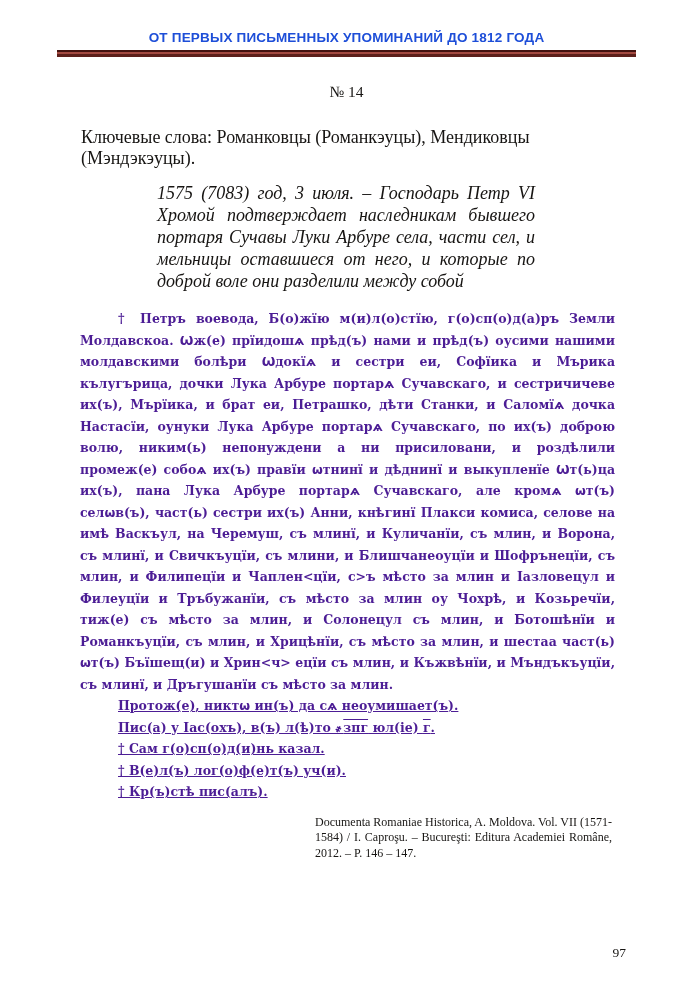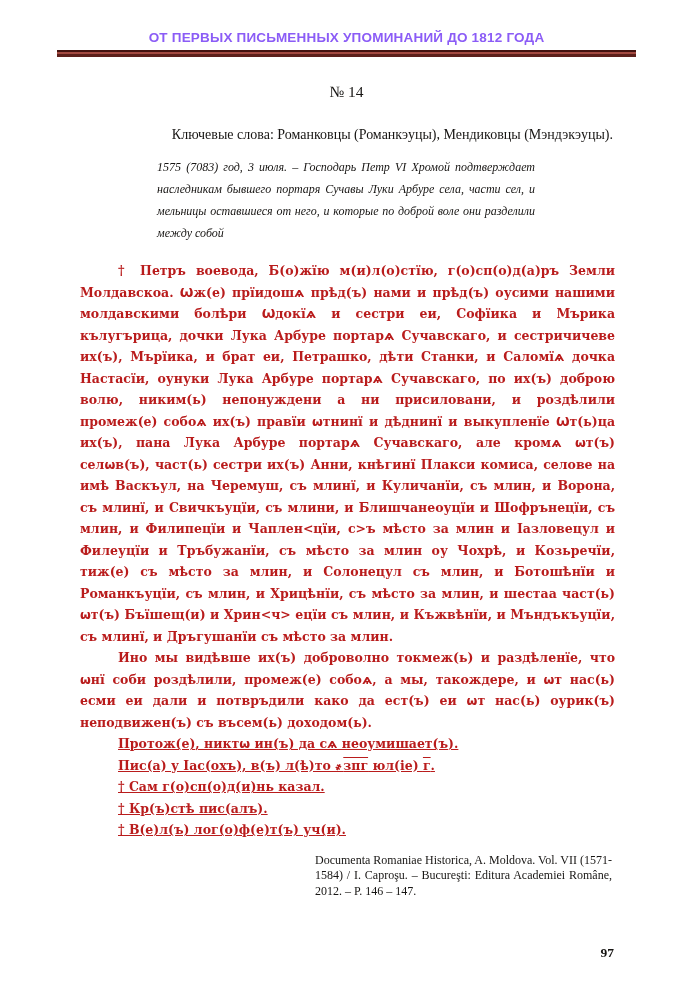--- a/index.html
+++ b/index.html
@@ -14,93 +14,90 @@
     color:#171513;
     overflow:hidden;
   }
   .running-head{
     margin-top:30px;
     text-align:center;
     font-family:"Liberation Sans","DejaVu Sans",sans-serif;
     font-weight:700;
     font-size:13.5px;
     letter-spacing:.2px;
-    color:#8b5cf6;
+    color:#1d4ed8;
   }
   .rule{
     margin:5px 57px 0 57px;
     height:7px;
     background:linear-gradient(to bottom,#43120f 0 2px,#a34a41 2px 4px,#5d1f1a 4px 7px);
   }
   .doc-number{
     margin-top:26px;
     text-align:center;
     font-size:15.5px;
   }
   .keywords{
     margin:26px 80px 0 81px;
-    font-size:14px;
-    text-align:right;
+    font-size:18px;
   }
   .abstract{
     margin:13px 158px 0 157px;
     width:378px;
     font-style:italic;
-    font-size:12px;
+    font-size:18px;
     line-height:22px;
     text-align:justify;
   }
   .charter{
     margin:16px 78px 0 80px;
     font-family:"DejaVu Serif","DejaVu Sans",serif;
     font-weight:700;
     font-size:12.5px;
     line-height:21.5px;
     text-align:justify;
-    color:#b91c1c;
+    color:#4c1d95;
   }
   .charter p{margin:0;text-indent:38px;}
   .charter p.short{text-align:left;text-decoration:underline;}
   .ovl{text-decoration:overline;}
   .citation{
     margin:12px 81px 0 315px;
     font-size:12px;
     line-height:15.5px;
     text-align:justify;
     font-family:Liberation Serif, serif;
   }
   .page-num{
     position:absolute;
-    right:79px;
+    right:67px;
     bottom:24px;
     font-size:13.5px;
-    font-weight:bold;
   }
 </style>
 </head>
 <body>
 
 <div class="page">
 
   <div class="running-head">ОТ ПЕРВЫХ ПИСЬМЕННЫХ УПОМИНАНИЙ ДО 1812 ГОДА</div>
   <div class="rule"></div>
 
   <div class="doc-number">№ 14</div>
 
   <p class="keywords">Ключевые слова: Романковцы (Романкэуцы), Мендиковцы (Мэндэкэуцы).</p>
 
   <p class="abstract">1575 (7083) год, 3 июля. – Господарь Петр VI Хромой подтверждает наследникам бывшего портаря Сучавы Луки Арбуре села, части сел, и мельницы оставшиеся от него, и которые по доброй воле они разделили между собой</p>
 
   <div class="charter">
     <p>† Петръ воевода, Б(о)жїю м(и)л(о)стїю, г(о)сп(о)д(а)ръ Земли Молдавскоа. Ѡж(е) прїидошѧ прѣд(ъ) нами и прѣд(ъ) оусими нашими молдавскими болѣри Ѡдокїѧ и сестри еи, Софїика и Мърика кълугърица, дочки Лука Арбуре портарѧ Сучавскаго, и сестричичеве их(ъ), Мърїика, и брат еи, Петрашко, дѣти Станки, и Саломїѧ дочка Настасїи, оунуки Лука Арбуре портарѧ Сучавскаго, по их(ъ) доброю волю, никим(ь) непонуждени а ни присиловани, и роздѣлили промеж(е) собоѧ их(ъ) правїи ѡтнинї и дѣднинї и выкупленїе Ѡт(ь)ца их(ъ), пана Лука Арбуре портарѧ Сучавскаго, але кромѧ ѡт(ъ) селѡв(ъ), част(ь) сестри их(ъ) Анни, кнѣгинї Плакси комиса, селове на имѣ Васкъул, на Черемуш, съ млинї, и Куличанїи, съ млин, и Ворона, съ млинї, и Свичкъуцїи, съ млини, и Блишчанеоуцїи и Шофрънецїи, съ млин, и Филипецїи и Чаплен&lt;цїи, с&gt;ъ мѣсто за млин и Іазловецул и Филеуцїи и Тръбужанїи, съ мѣсто за млин оу Чохрѣ, и Козьречїи, тиж(е) съ мѣсто за млин, и Солонецул съ млин, и Ботошѣнїи и Романкъуцїи, съ млин, и Хрицѣнїи, съ мѣсто за млин, и шестаа част(ь) ѡт(ъ) Бъїшещ(и) и Хрин&lt;ч&gt; ецїи съ млин, и Къжвѣнїи, и Мъндъкъуцїи, съ млинї, и Дръгушанїи съ мѣсто за млин.</p>
-    <p>Ино мы видѣвше их(ъ) доброволно токмеж(ь) и раздѣленїе, что ѡнї соби роздѣлили, промеж(е) собоѧ, а мы, такождере, и ѡт нас(ь) есми еи дали и потвръдили како да ест(ъ) еи ѡт нас(ь) оурик(ъ) неподвижен(ъ) съ въсем(ь) доходом(ь).</p>
     <p class="short">Протож(е), никтѡ ин(ъ) да сѧ неоумишает(ъ).</p>
     <p class="short"><span>Пис(а) у Іас(охъ), в(ъ) л(ѣ)то ҂</span><span class="ovl">зпг</span><span> юл(іе) </span><span class="ovl">г</span><span>.</span></p>
     <p class="short">† Сам г(о)сп(о)д(и)нь казал.</p>
+    <p class="short">† В(е)л(ъ) лог(о)ф(е)т(ъ) уч(и).</p>
     <p class="short">† Кр(ъ)стѣ пис(алъ).</p>
-    <p class="short">† В(е)л(ъ) лог(о)ф(е)т(ъ) уч(и).</p>
   </div>
 
   <p class="citation">Documenta Romaniae Historica, A. Moldova. Vol. VII (1571-1584) / I. Caproşu. – Bucureşti: Editura Academiei Române, 2012. – P. 146 – 147.</p>
 
   <div class="page-num">97</div>
 
 </div>
 
 </body></html>

